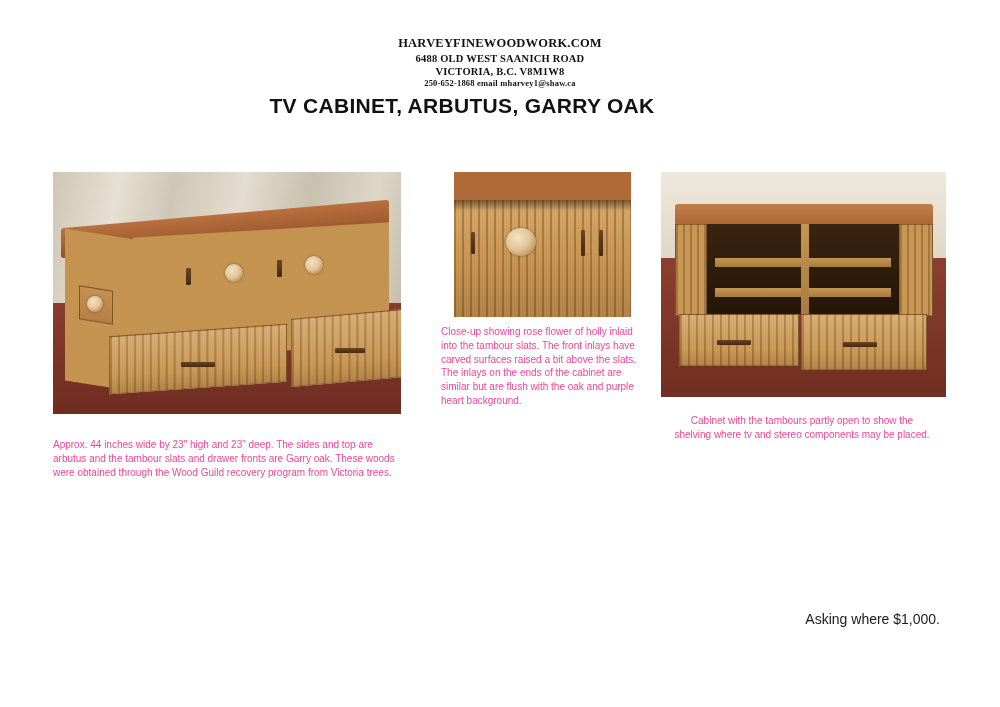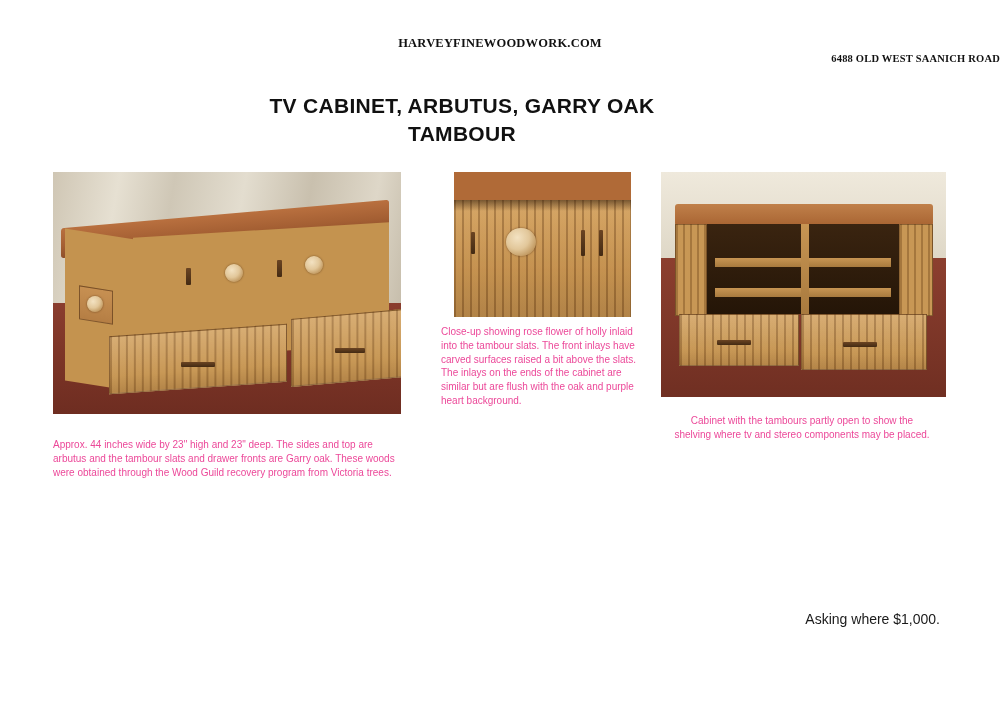--- a/index.html
+++ b/index.html
@@ -26,21 +26,21 @@
     font-family: "Liberation Serif", serif;
     color: #111;
   }
   .letterhead .lh-line {
     display: block;
     font-weight: bold;
     letter-spacing: 0.2px;
     line-height: 1.25;
   }
   .lh-1 { font-size: 12.5px; }
-  .lh-2 { font-size: 10.5px; text-align: right; }
+  .lh-2 { font-size: 10.5px; }
   .lh-3 { font-size: 10.5px; }
   .lh-4 { font-size: 8.5px; font-weight: bold; }
 
   
   .title-block {
     position: absolute;
     left: 0;
     top: 92px;
     width: 924px;
     text-align: center;
@@ -215,25 +215,26 @@
     font-size: 14px;
     color: #1a1a1a;
   }
 </style>
 </head>
 <body>
 
 <div class="letterhead">
   <span class="lh-line lh-1">HARVEYFINEWOODWORK.COM</span>
   <span class="lh-line lh-2">6488 OLD WEST SAANICH ROAD</span>
+  <span class="lh-line lh-3">VICTORIA, B.C.  V8M1W8</span>
+  <span class="lh-line lh-4">250-652-1868  email mharvey1@shaw.ca</span>
 </div>
 
 <div class="title-block">
   <span class="t-line">TV CABINET, ARBUTUS, GARRY OAK</span>
-  <span class="t-line">TAMBOUR</span>
 </div>
 
 <div class="photo" id="photo-main">
   <div class="ph-inner">
     <div class="bg-drape"></div>
     <div class="bg-floor"></div>
 
     <div class="cab-top" style="left:8px; top:42px; width:328px; height:30px; border-radius:3px; transform:skewY(-5deg);"></div>
 
     <div class="cab-face" style="left:12px; top:62px; width:70px; height:152px; transform:skewY(9deg);"></div>

